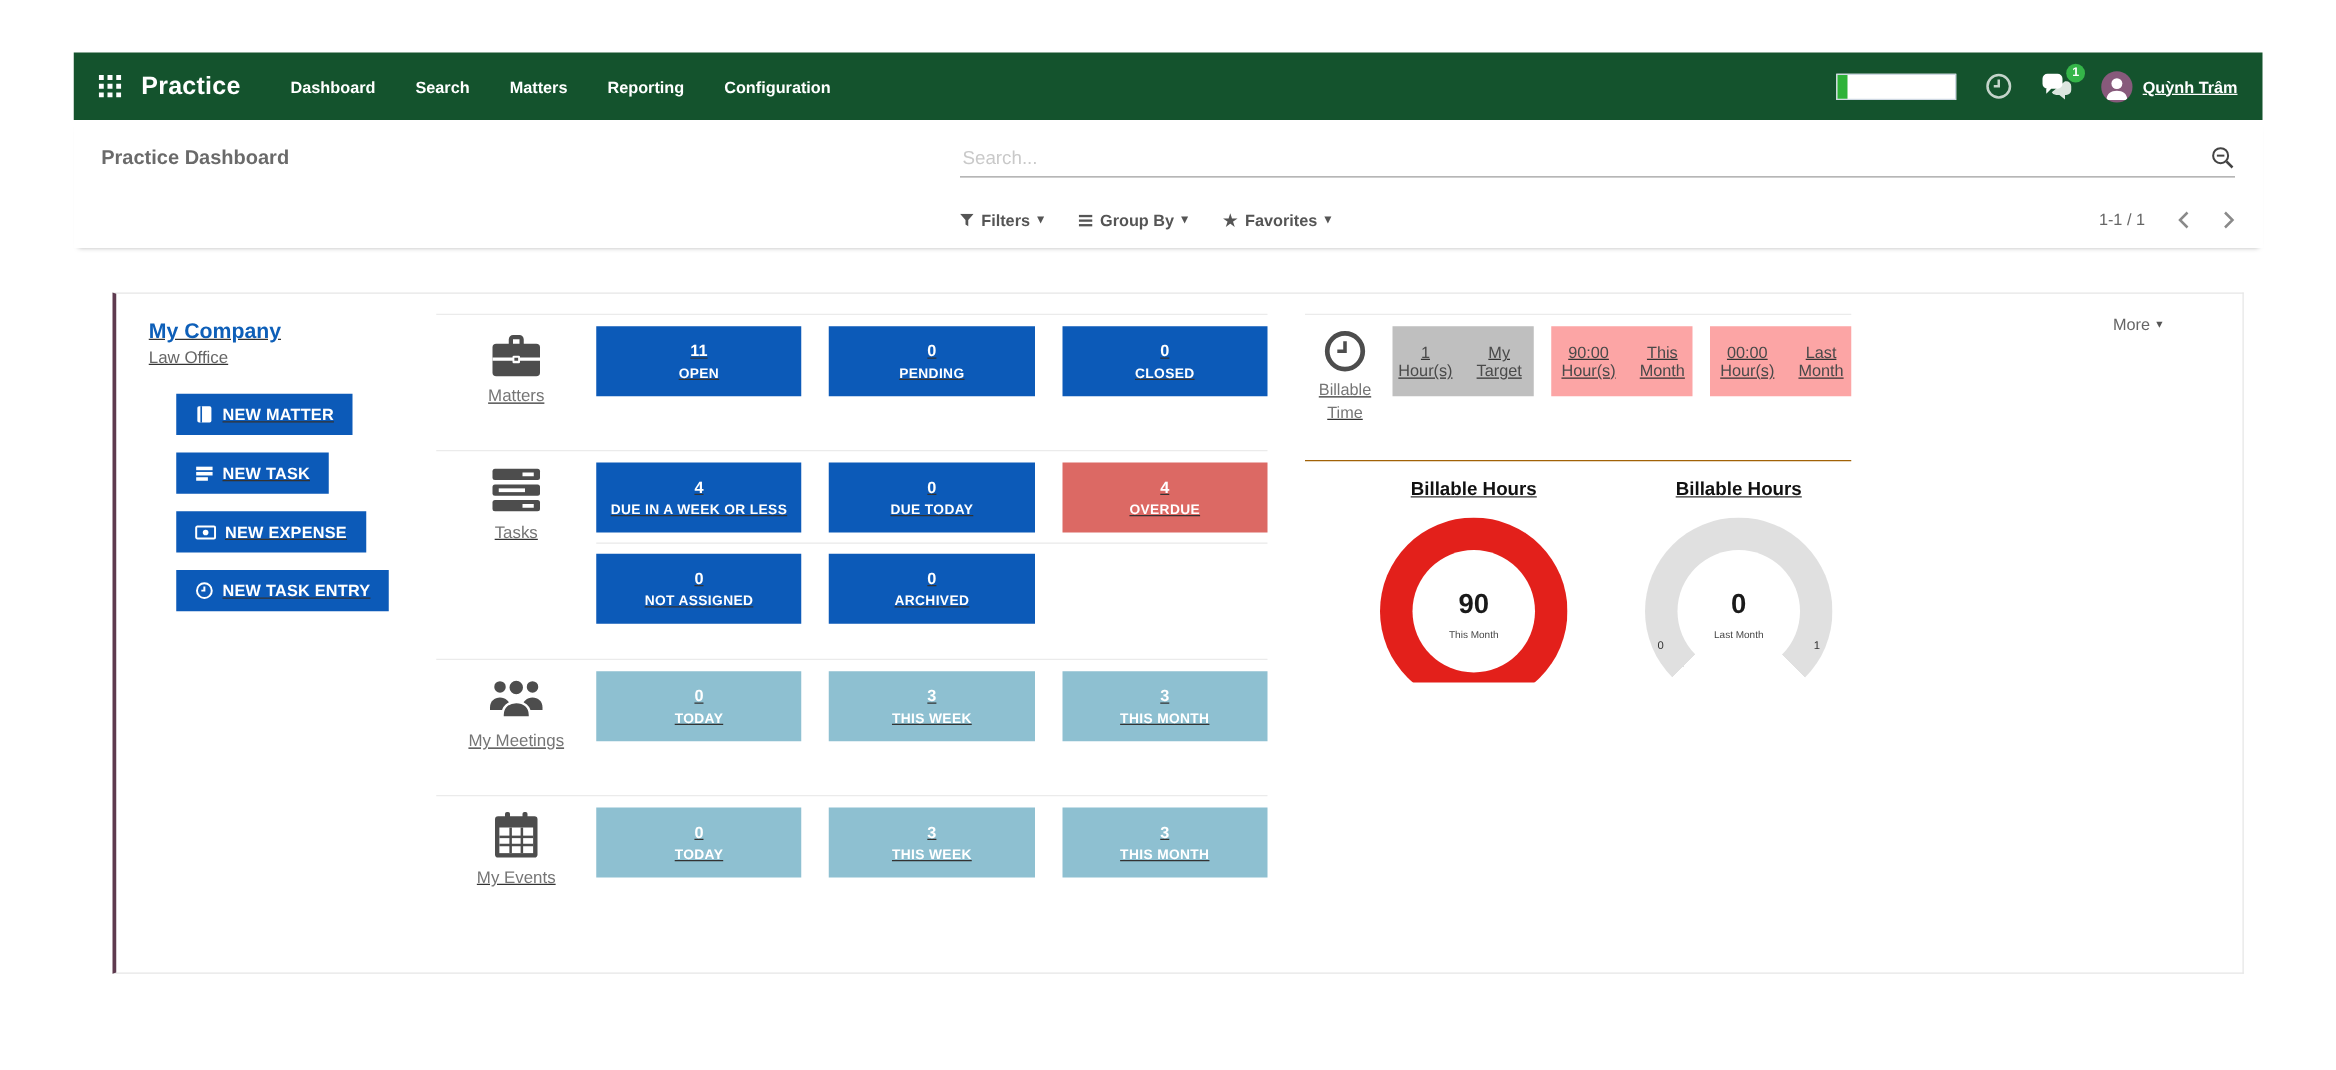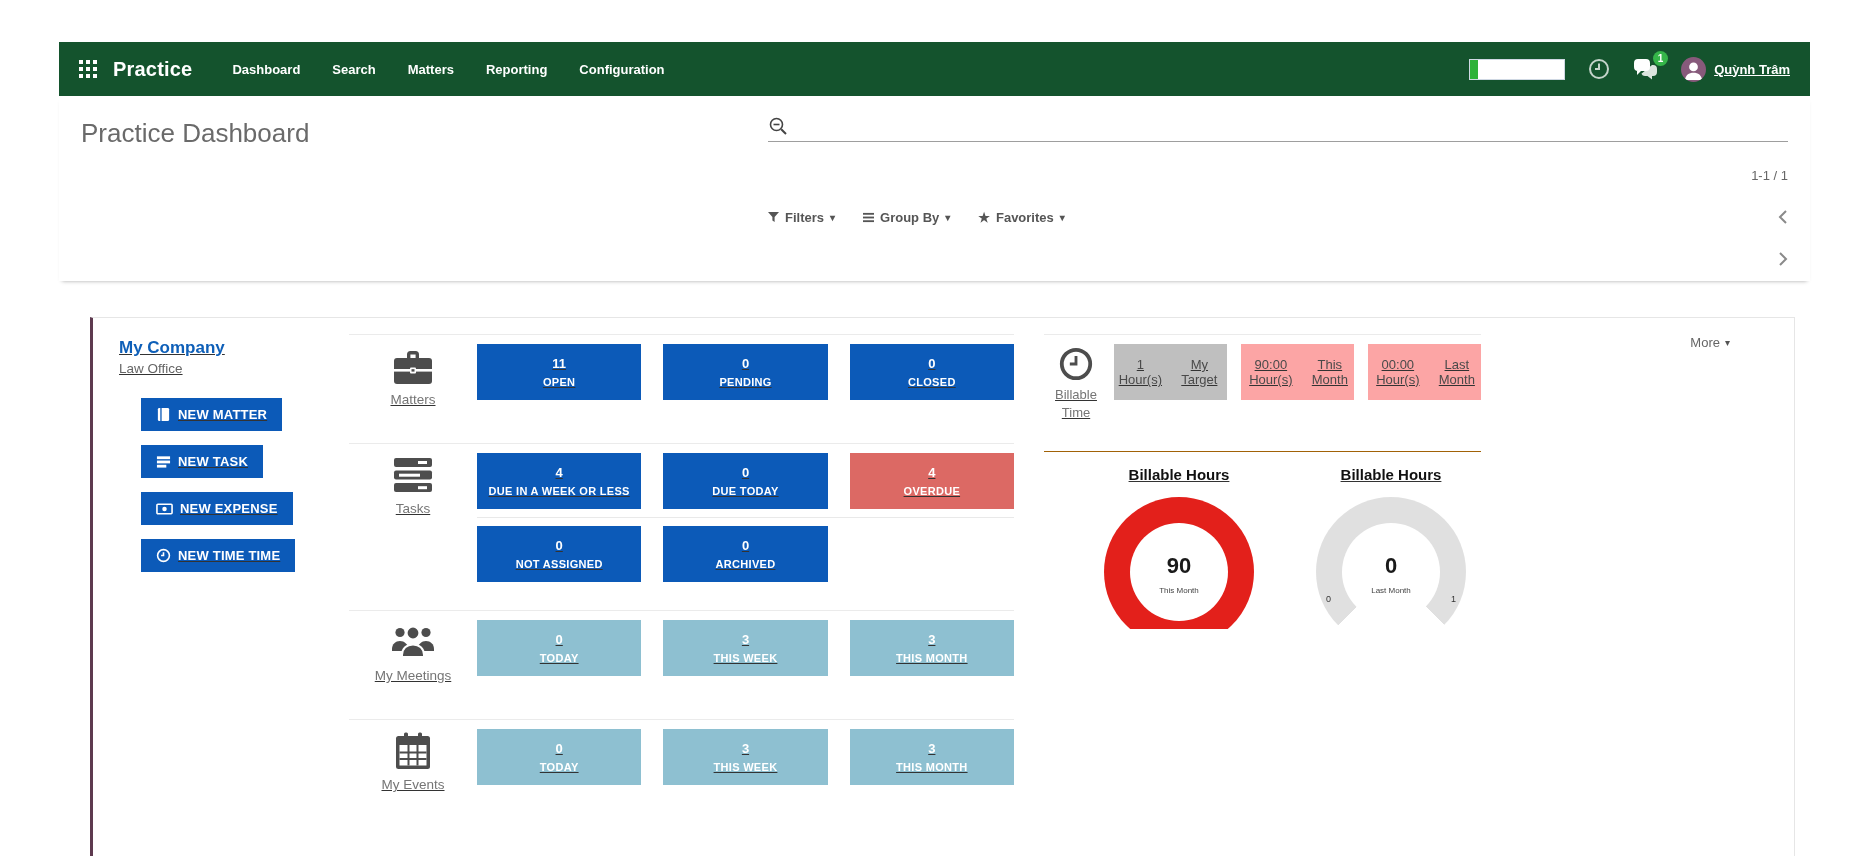--- a/index.html
+++ b/index.html
@@ -32,36 +32,36 @@
   .user { display:flex; align-items:center; gap:8px; cursor:pointer;text-decoration:underline; }
   .avatar { width:25px; height:25px; border-radius:50%; overflow:hidden; background:#875A7B; flex:none; }
   .user-name { font-size:13px; font-weight:600; }
 
   
   .control-panel {
     display:flex; justify-content:space-between; align-items:flex-start;
     padding:20px 22px 14px 22px;
     box-shadow:0 3px 4px -3px rgba(0,0,0,.35);
   }
-  .page-title { font-size:26px; font-weight:400; color:#6a6a6a; margin:0; padding-top:2px; }
+  .page-title { font-size:16px; font-weight:700; color:#6a6a6a; margin:0; padding-top:2px; }
   .cp-right { width:1020px; }
   .search-row { display:flex; align-items:flex-end; border-bottom:1px solid #9e9e9e; padding-bottom:5px; }
   .search-input {
     flex:1; border:none; outline:none; font-size:15px; color:#444; background:transparent;
     font-family:"Liberation Sans", sans-serif;
   }
   .search-input::placeholder { color:#c9c9c9; }
   .filter-row { margin-top:26px; display:flex; justify-content:space-between; align-items:center; }
   .filter-group { display:flex; gap:28px; }
   .filter-btn {
     display:flex; align-items:center; gap:6px; background:none; border:none; padding:0;
     font-size:13px; font-weight:600; color:#555; cursor:pointer; font-family:inherit;
   }
   .caret { font-size:10px; color:#555; line-height:1; }
-  .pager { display:flex; align-items:flex-end; gap:26px;flex-direction:column; }
+  .pager { display:flex; align-items:flex-start; gap:26px; }
   .pager-value { font-size:13px; color:#666; }
   .pager-btn { background:none; border:none; padding:0; cursor:pointer; display:flex; }
 
   
   .content { padding:36px 0 0 90px; }
   .dashboard-card {
     width:1705px; background:#fff; border:1px solid #e6e6e6; border-left:3px solid #5E3A4F;
     padding:16px 26px 34px 26px; position:relative; min-height:545px;
   }
   .more-btn {
@@ -179,20 +179,21 @@
         </span>
         <span class="user-name">Quỳnh Trâm</span>
       </div>
     </div>
   </header>
 
   <section class="control-panel">
     <h1 class="page-title">Practice Dashboard</h1>
     <div class="cp-right">
       <div class="search-row">
+        <input class="search-input" type="text" placeholder="Search..." style="">
         <span>
           <svg width="20" height="20" viewBox="0 0 20 20" fill="none" stroke="#444" stroke-width="1.6">
             <circle cx="8.5" cy="8.5" r="6"></circle>
               <line x1="5.5" y1="8.5" x2="11.5" y2="8.5"></line>
             <line x1="13.2" y1="13.2" x2="18" y2="18" stroke-width="2"></line>
           </svg>
         </span>
       </div>
       <div class="filter-row">
         <div class="filter-group">
@@ -281,21 +282,21 @@
             </span>
             <span>NEW EXPENSE</span>
           </button>
           <button class="action-btn">
             <span>
               <svg width="15" height="15" viewBox="0 0 16 16" fill="none" stroke="#fff" stroke-width="1.7">
                 <circle cx="8" cy="8" r="6.3"></circle>
                   <path d="M8 4.5V8H5.4"></path>
               </svg>
             </span>
-            <span>NEW TIME TIME</span>
+            <span>NEW TASK ENTRY</span>
           </button>
         </div>
       </div>
 
       <div class="col-stats">
 
         <div class="stat-group">
           <div class="stat-row">
             <div class="icon-cell">
               <span>

